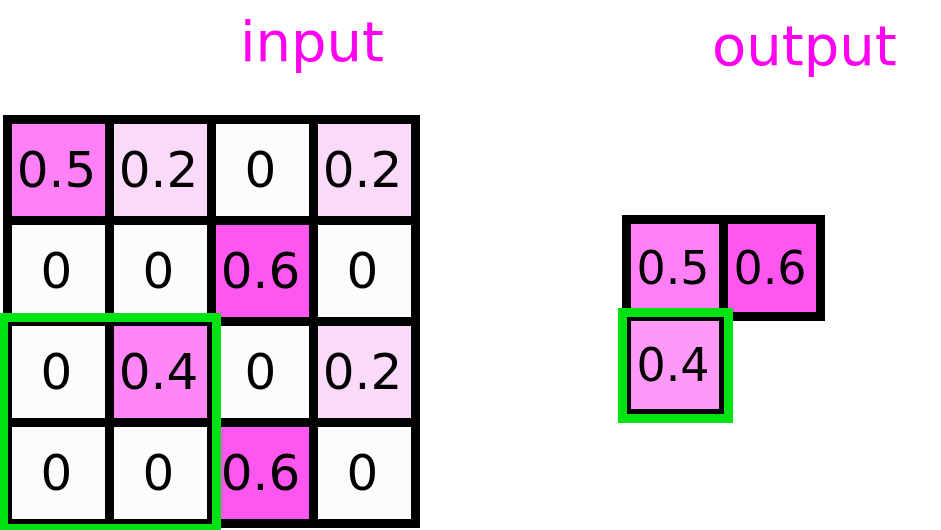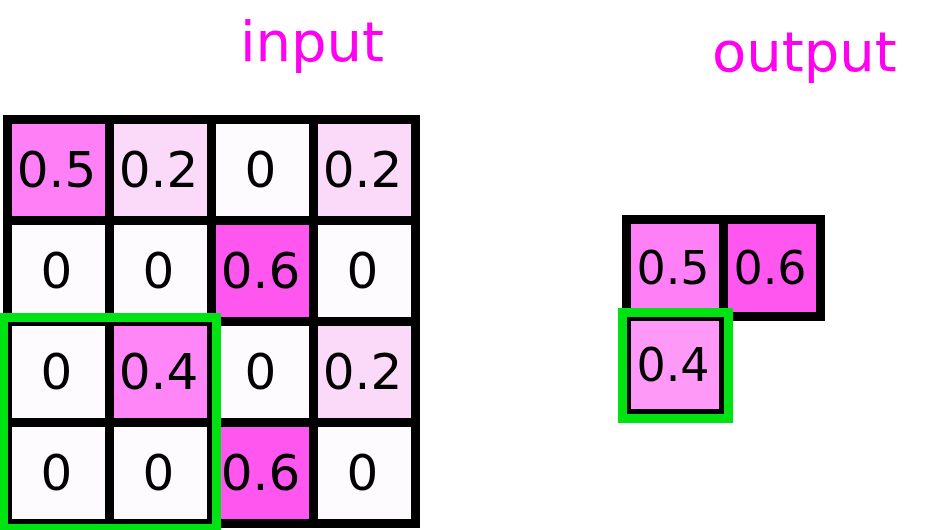--- a/index.html
+++ b/index.html
@@ -20,21 +20,21 @@
     position: absolute;
     color: #ff00f0;
     font-size: 56px;
     font-weight: 400;
     line-height: 1;
     letter-spacing: 0px;
     white-space: nowrap;
     font-family: "DejaVu Sans", sans-serif;
   }
   #title-input  { left: 240px; top: 14px; }
-  #title-output { left: 712px; top: 24px; }
+  #title-output { left: 712px; top: 18px; }
 
   
   .grid {
     position: absolute;
     text-decoration: underline;
   }
   .cell {
     position: absolute;
     box-sizing: border-box;
     display: flex;

